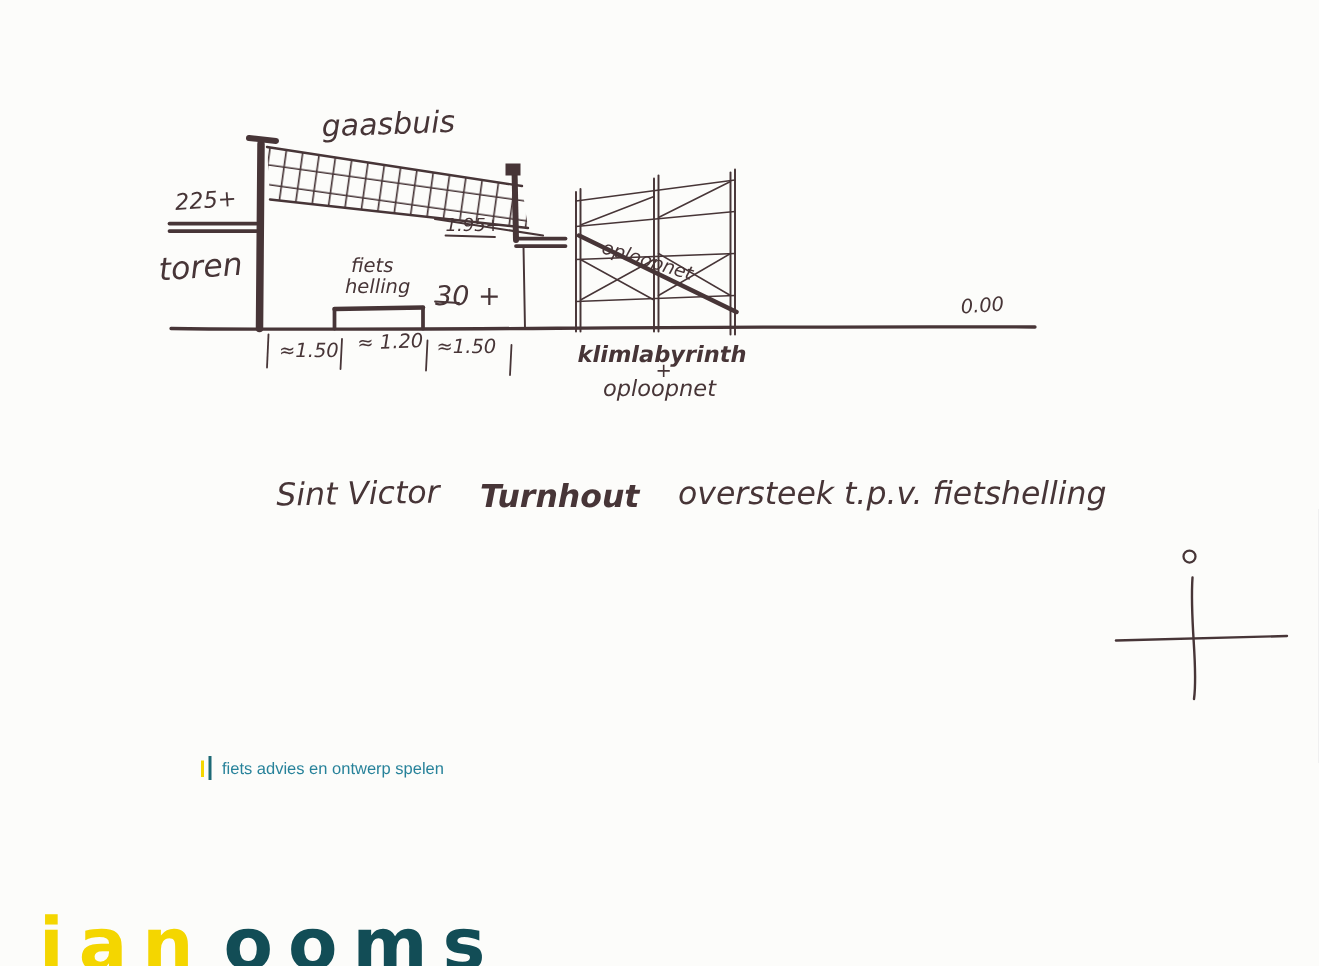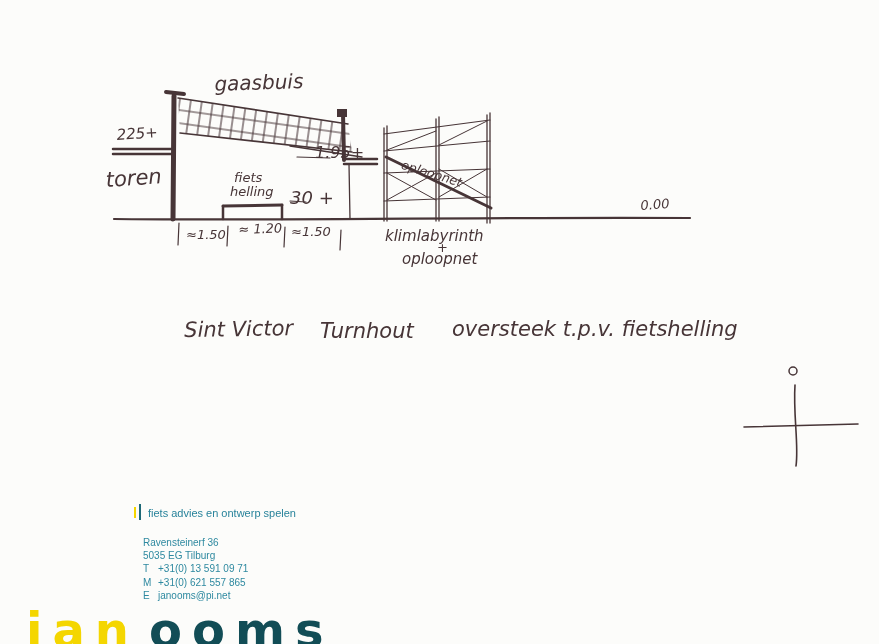--- a/index.html
+++ b/index.html
@@ -121,53 +121,37 @@
         <circle cx="793" cy="371" r="4" stroke-width="1.5"></circle>
       </g>
     </g>
   </svg>
 
   <div class="hand" style="left:214px; top:72px; font-size:20px; transform:rotate(-2deg);">gaasbuis</div>
   <div class="hand" style="left:116px; top:126px; font-size:15px; transform:rotate(-4deg);">225+</div>
   <div class="hand" style="left:105px; top:168px; font-size:21px; transform:rotate(-4deg);">toren</div>
   <div class="hand" style="left:234px; top:170px; font-size:13px;">fiets</div>
   <div class="hand" style="left:230px; top:184px; font-size:13px;">helling</div>
-  <div class="hand" style="left:315px; top:143px; font-size:16px;">1.95+</div>
+  <div class="hand" style="left:297px; top:143px; font-size:12px;">1.95+</div>
   <div class="hand" style="left:290px; top:187px; font-size:18px;">30 +</div>
   <div class="hand" style="left:404px; top:157px; font-size:12.5px; transform:rotate(17deg);">oploopnet</div>
   <div class="hand" style="left:640px; top:198px; font-size:13px; transform:rotate(-4deg);">0.00</div>
   <div class="hand" style="left:186px; top:227px; font-size:13px;">≈1.50</div>
   <div class="hand" style="left:238px; top:222px; font-size:13px; transform:rotate(-2deg);">≈ 1.20</div>
   <div class="hand" style="left:291px; top:224px; font-size:13px;">≈1.50</div>
-  <div class="hand" style="left:385px; top:227px; font-size:15px;">klimlabyrinth</div>
+  <div class="hand" style="left:385px; top:227px; font-size:15px;font-weight:bold;">klimlabyrinth</div>
   <div class="hand" style="left:437px; top:240px; font-size:13px;">+</div>
   <div class="hand" style="left:402px; top:250px; font-size:15px;">oploopnet</div>
 
   <div>
     <div class="hand caption" style="left:184px; top:318px; transform:rotate(-1deg);">Sint Victor</div>
-    <div class="hand caption" style="left:320px; top:319px;">Turnhout</div>
+    <div class="hand caption" style="left:320px; top:319px;font-weight:bold;">Turnhout</div>
     <div class="hand caption" style="left:452px; top:317px;">oversteek t.p.v. fietshelling</div>
   </div>
 
   <div class="sep-yellow"></div>
   <div class="sep-teal"></div>
   <div class="tagline">fiets advies en ontwerp spelen</div>
 
-  <div class="addr">
-    <div>Ravensteinerf 36</div>
-    <div>5035 EG Tilburg</div>
-    <div class="addr-row">
-      <span class="addr-label">T</span>
-      <span>+31(0) 13 591 09 71</span>
-    </div>
-    <div class="addr-row">
-      <span class="addr-label">M</span>
-      <span>+31(0) 621 557 865</span>
-    </div>
-    <div class="addr-row">
-      <span class="addr-label">E</span>
-      <span>janooms@pi.net</span>
-    </div>
-  </div>
 
   <div class="watermark"><span class="logo-yellow">jan</span><span class="logo-teal">ooms</span></div>
 
 </div>
 
 </body></html>

